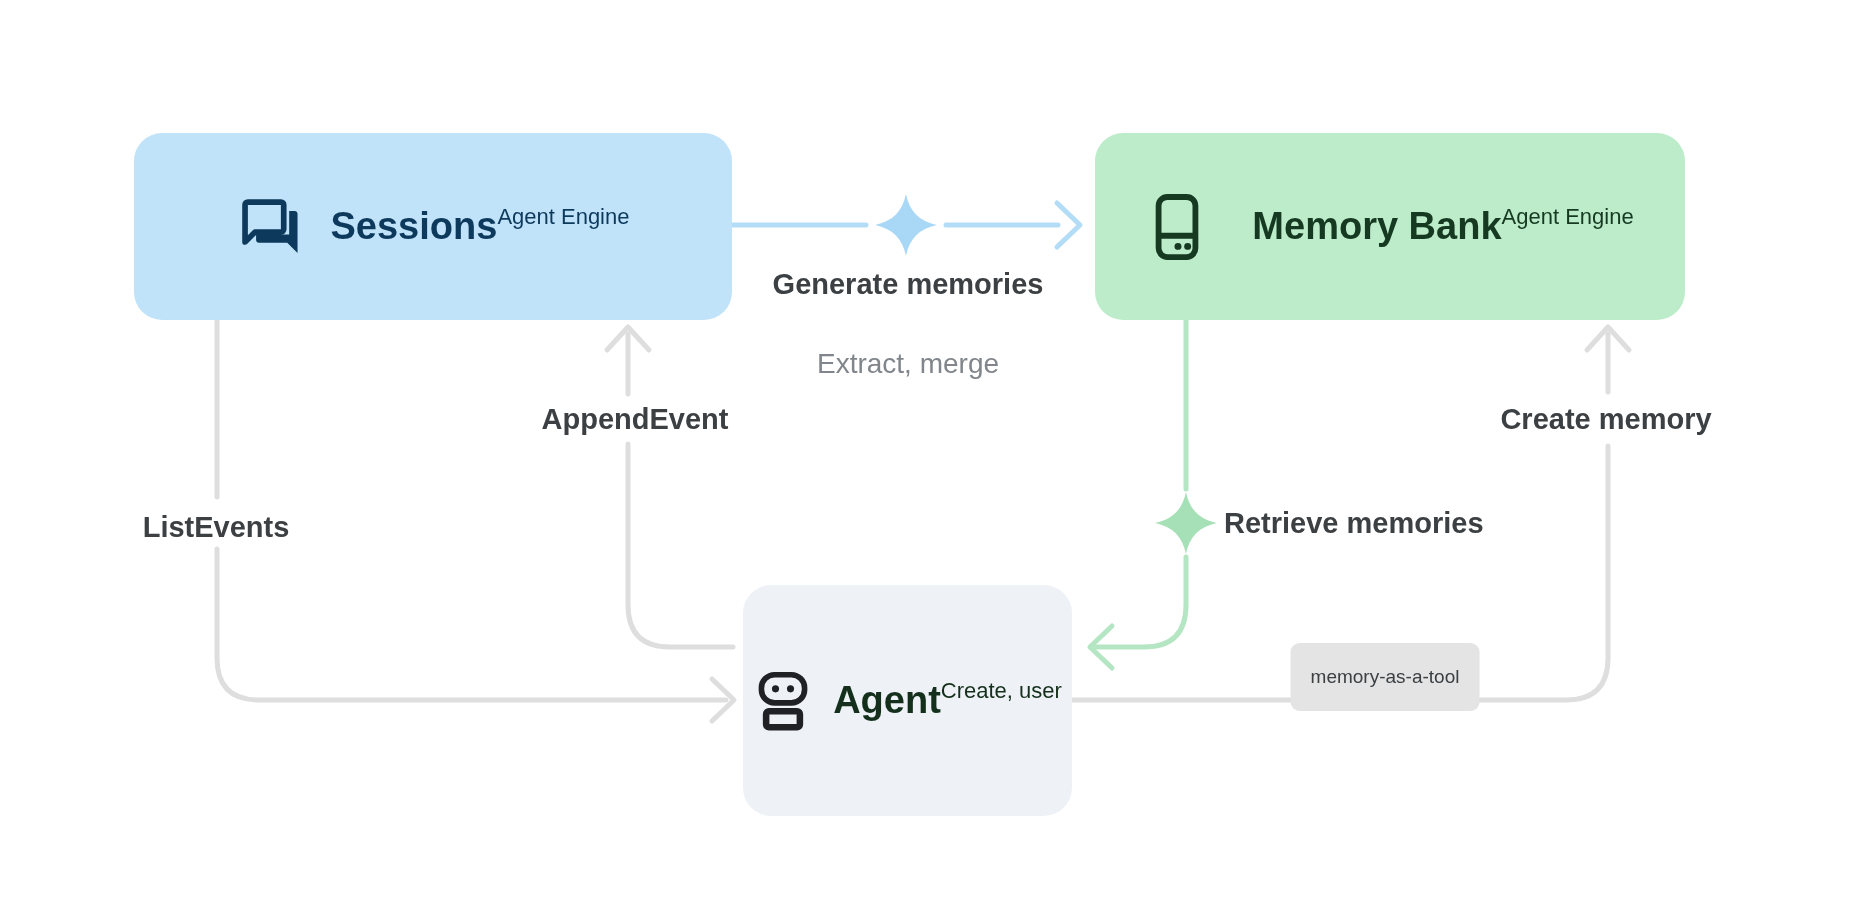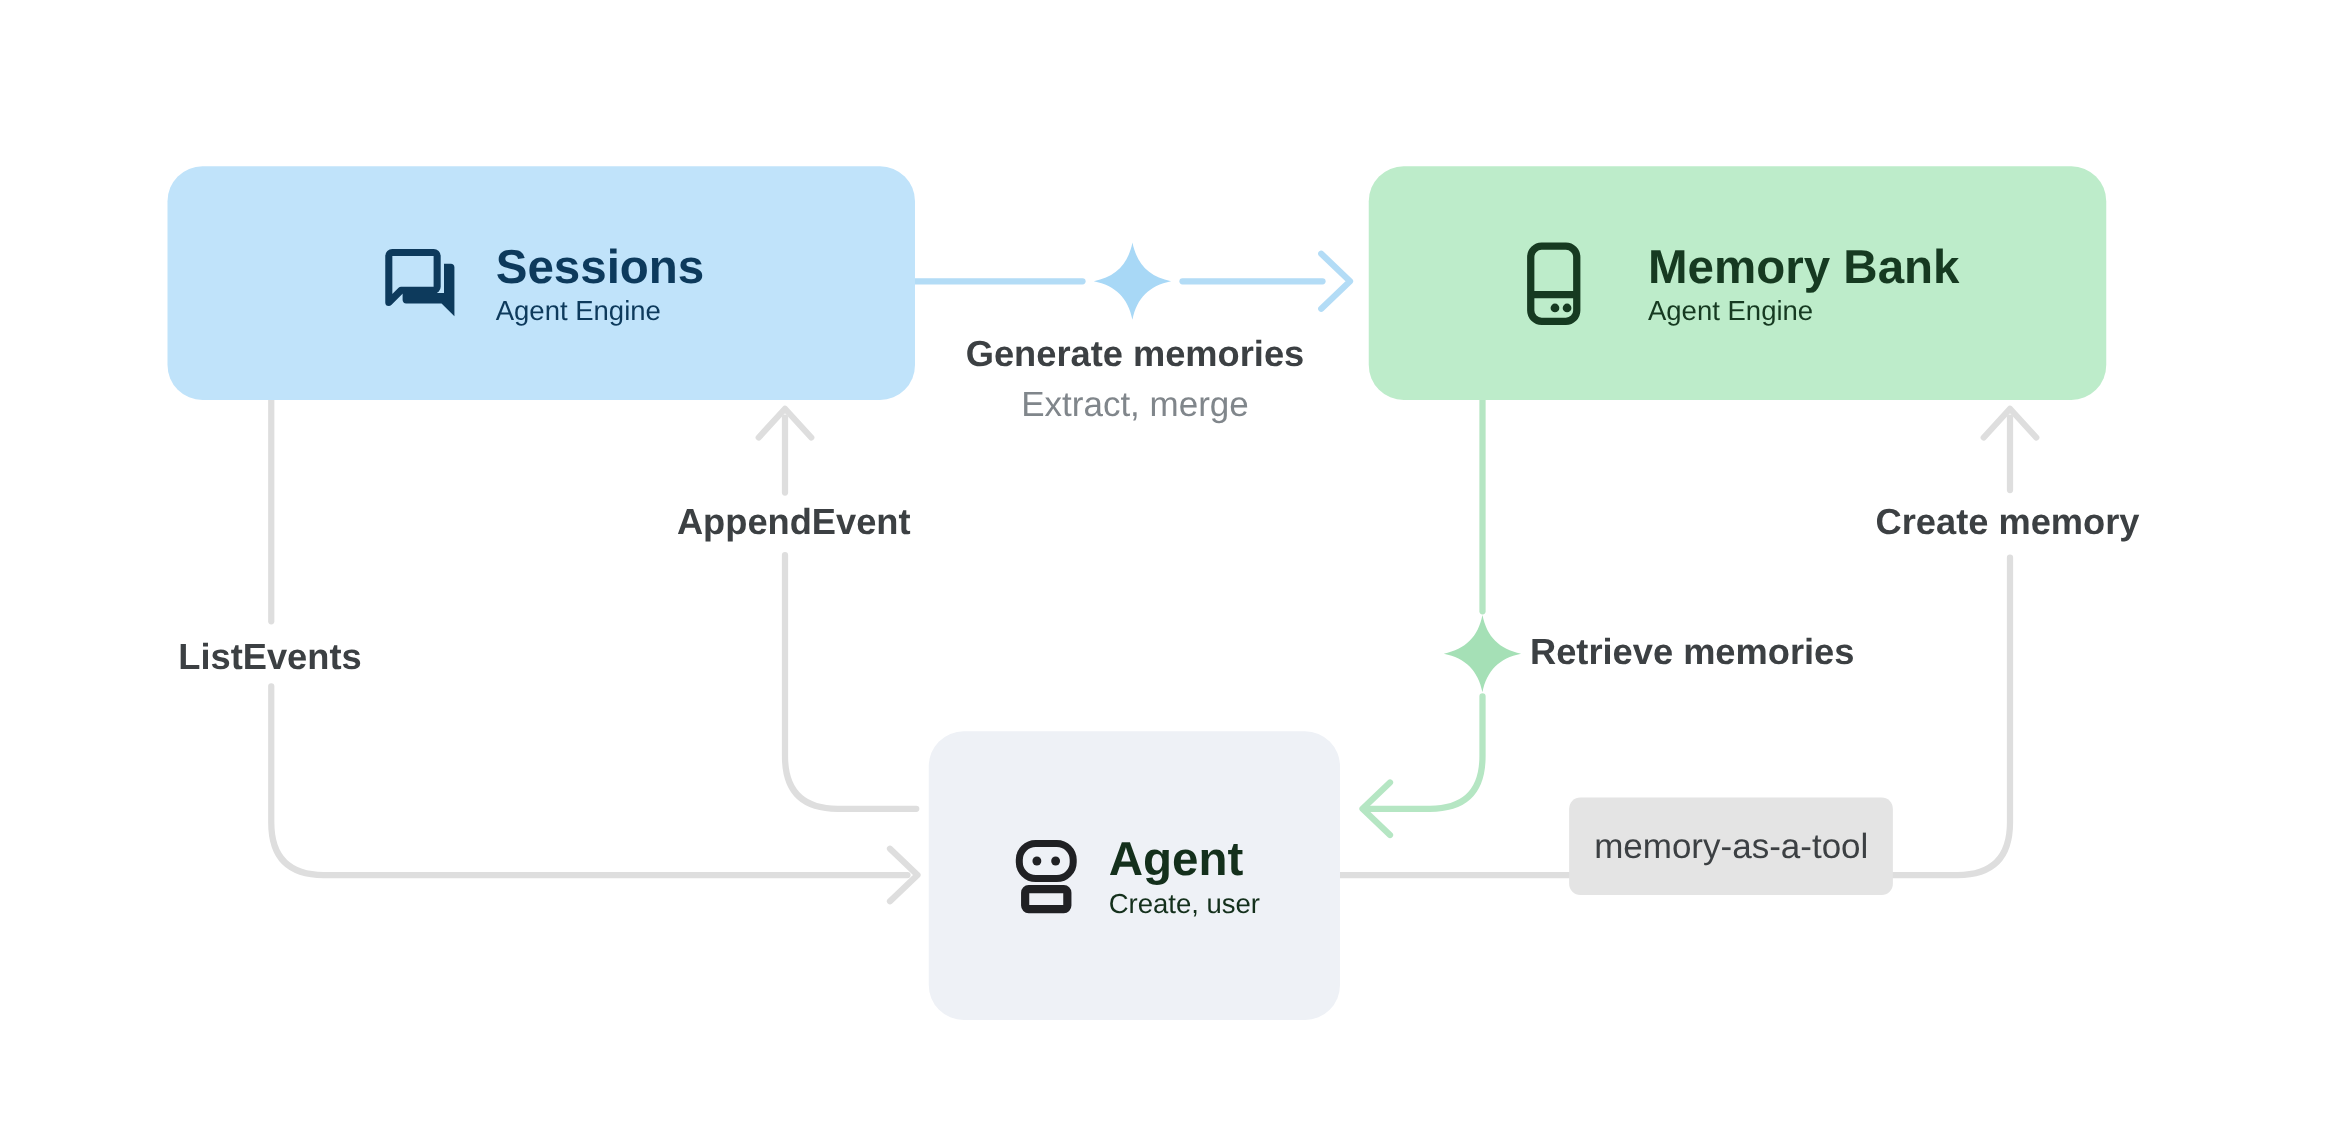--- a/index.html
+++ b/index.html
@@ -4,33 +4,33 @@
 <style>
   html,body{margin:0;padding:0;background:#ffffff;}
   #canvas{position:relative;width:1860px;height:904px;background:#ffffff;overflow:hidden;
           font-family:"Liberation Sans", sans-serif;}
   svg.wires{position:absolute;left:0;top:0;width:1860px;height:904px;}
   .wire{fill:none;stroke-width:5px;stroke-linecap:round;stroke-linejoin:round;}
   .wire.gray{stroke:#dedede;}
   .wire.blue{stroke:#b3dcf6;}
   .wire.green{stroke:#b5e6c3;}
   .node{position:absolute;border-radius:28px;display:flex;align-items:center;justify-content:center;}
-  .node .txt{display:flex;flex-direction:column;line-height:1.16;}
+  .node .txt{display:flex;flex-direction:row;line-height:1.16;}
   .node-title{font-size:38px;font-weight:700;}
   .node-sub{font-size:22px;font-weight:400;}
   #sessions-node{left:134px;top:133px;width:598px;height:187px;background:#c0e3fa;color:#0d3a5c;gap:28px;}
   #memory-node{left:1095px;top:133px;width:590px;height:187px;background:#bdecca;color:#163a21;gap:44px;}
   #agent-node{left:743px;top:585px;width:329px;height:231px;background:#eef1f6;color:#14301c;gap:20px;}
   .edge-label{position:absolute;transform:translate(-50%,-50%);font-size:29px;font-weight:600;
               color:#3c4043;white-space:nowrap;}
   .edge-sublabel{position:absolute;transform:translate(-50%,-50%);font-size:28px;font-weight:400;
-              color:#80868b;white-space:nowrap;}
+              color:#80868b;white-space:nowrap;margin-top:40px;}
   #retrieve-label{transform:translate(0,-50%);}
   #tool-badge{position:absolute;transform:translate(-50%,-50%);background:#e4e4e4;color:#3c4043;
-              font-size:28px;font-weight:400;padding:23px 20px;border-radius:9px;white-space:nowrap;}
+              font-size:19px;font-weight:400;padding:23px 20px;border-radius:9px;white-space:nowrap;}
 </style>
 </head>
 <body>
 
 <div id="canvas">
 
   <svg class="wires" viewBox="0 0 1860 904">
 
     <g>
       <path class="wire blue" d="M732,225 H866"></path>

